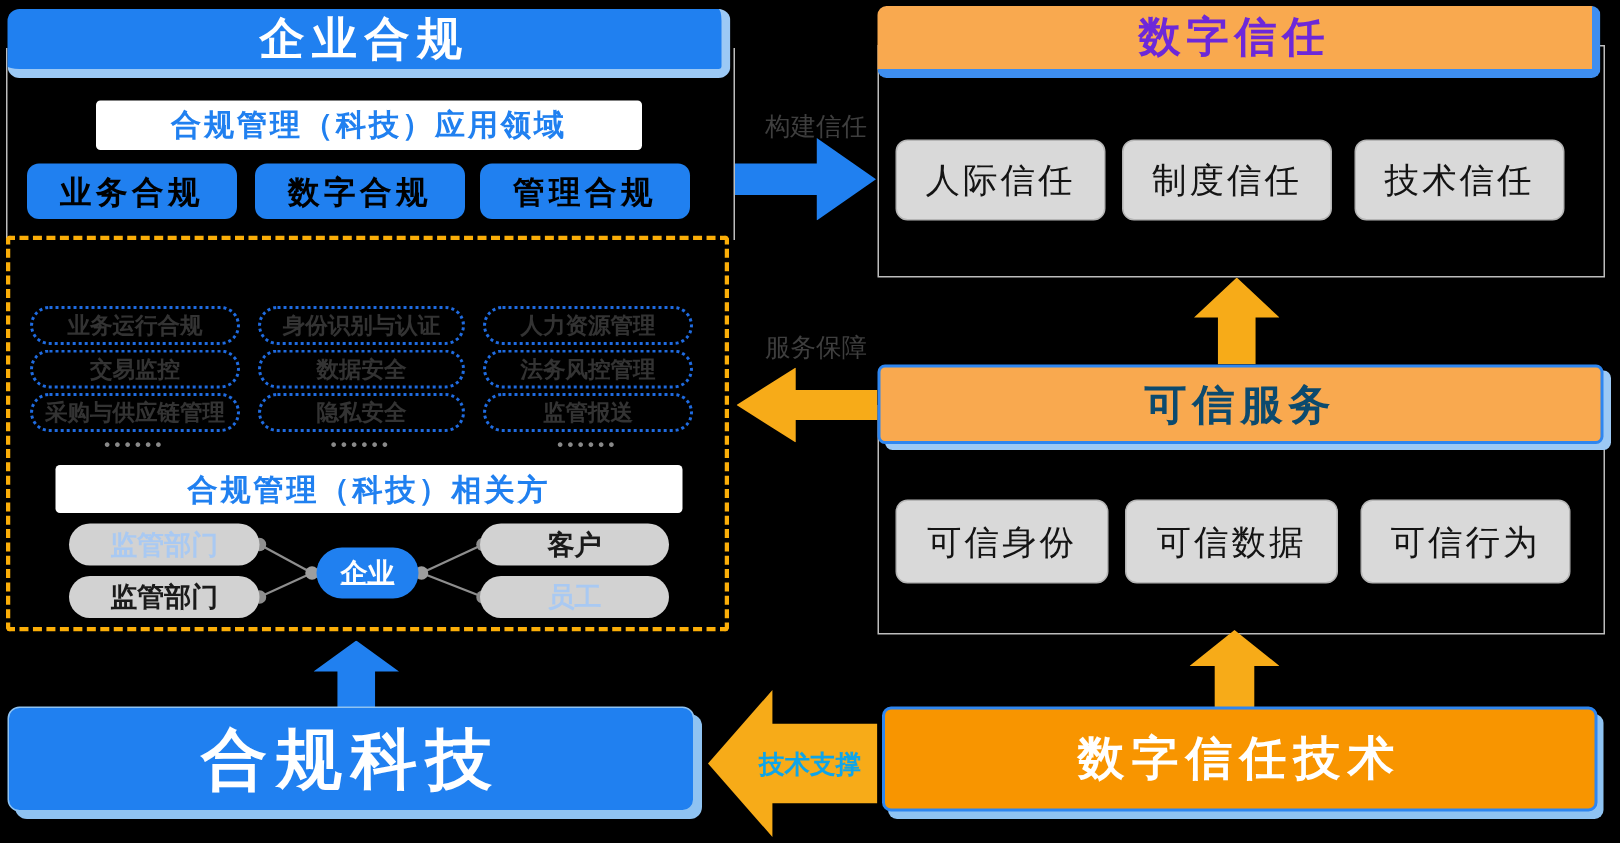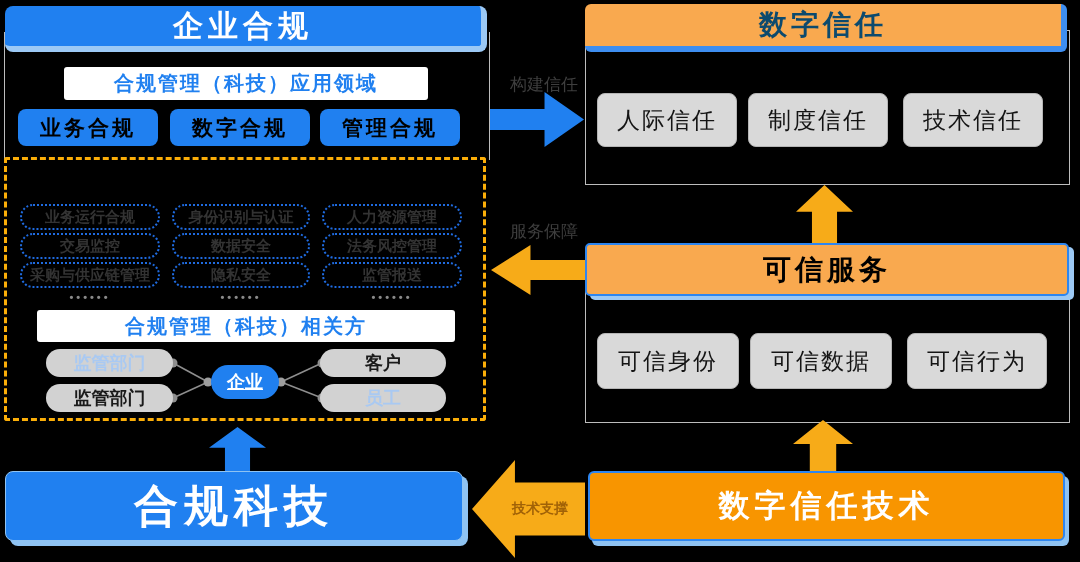--- a/index.html
+++ b/index.html
@@ -9,25 +9,25 @@
   }
   .abs{position:absolute;box-sizing:border-box;}
   .ctr{display:flex;align-items:center;justify-content:center;text-align:center;}
 
   
   .blue-hdr{
     background:#2080F0;color:#fff;font-weight:bold;border-radius:8px;
     border-right:6px solid #9CC9F5;border-bottom:6px solid #9CC9F5;
   }
   .orange-hdr{
-    background:#F9A94F;color:#0c4a6e;font-weight:bold;border-radius:6px;
+    background:#F9A94F;color:#6d28d9;font-weight:bold;border-radius:6px;
     border-right:6px solid #3E8EF0;border-bottom:6px solid #3E8EF0;
   }
   .svc-hdr{
-    background:#F9A94F;color:#000000;font-weight:bold;border-radius:5px;
+    background:#F9A94F;color:#0c4a6e;font-weight:bold;border-radius:5px;
     border:2px solid #2E86F0;box-shadow:5px 4px 0 #9CC9F5;
   }
   .big-blue{
     background:#2080F0;color:#fff;font-weight:bold;border-radius:8px;
     border:1px solid #8FC3F2;box-shadow:5px 5px 0 #8FC3F2;
   }
   .big-orange{
     background:#F89500;color:#fff;font-weight:bold;border-radius:6px;
     border:2px solid #2E86F0;box-shadow:4px 5px 0 #8FC3F2;
   }
@@ -50,21 +50,21 @@
   .ent-node{background:#2080F0;border-radius:17px;color:#fff;font-size:18px;font-weight:bold;text-decoration:underline;}
 
   
   .arr{background:#F7AB18;}
   .arr-blue{background:#2080F0;}
   .arr-up{clip-path:polygon(50% 0,100% 46%,72% 46%,72% 100%,28% 100%,28% 46%,0 46%);}
   .arr-right{clip-path:polygon(0 31%,58% 31%,58% 0,100% 50%,58% 100%,58% 69%,0 69%);}
   .arr-left{clip-path:polygon(100% 30%,42% 30%,42% 0,0 50%,42% 100%,42% 70%,100% 70%);}
   .arr-left-big{clip-path:polygon(100% 23%,38% 23%,38% 0,0 50%,38% 100%,38% 77%,100% 77%);}
   .flow-label{color:#3E3E3E;font-size:17px;font-weight:500;white-space:nowrap;}
-  .flow-label-dark{color:#a16207;font-size:14px;font-weight:bold;white-space:nowrap;z-index:6;}
+  .flow-label-dark{color:#0ea5e9;font-size:17px;font-weight:bold;white-space:nowrap;z-index:6;}
 </style>
 </head>
 <body>
 
 <div class="stage">
 
   <div class="abs frame-sides" style="left:4px;top:32px;width:486px;height:128px;"></div>
 
   <div class="abs ctr blue-hdr" style="left:5px;top:6px;width:482px;height:46px;font-size:30px;letter-spacing:5px;">
       <span>企业合规</span>

